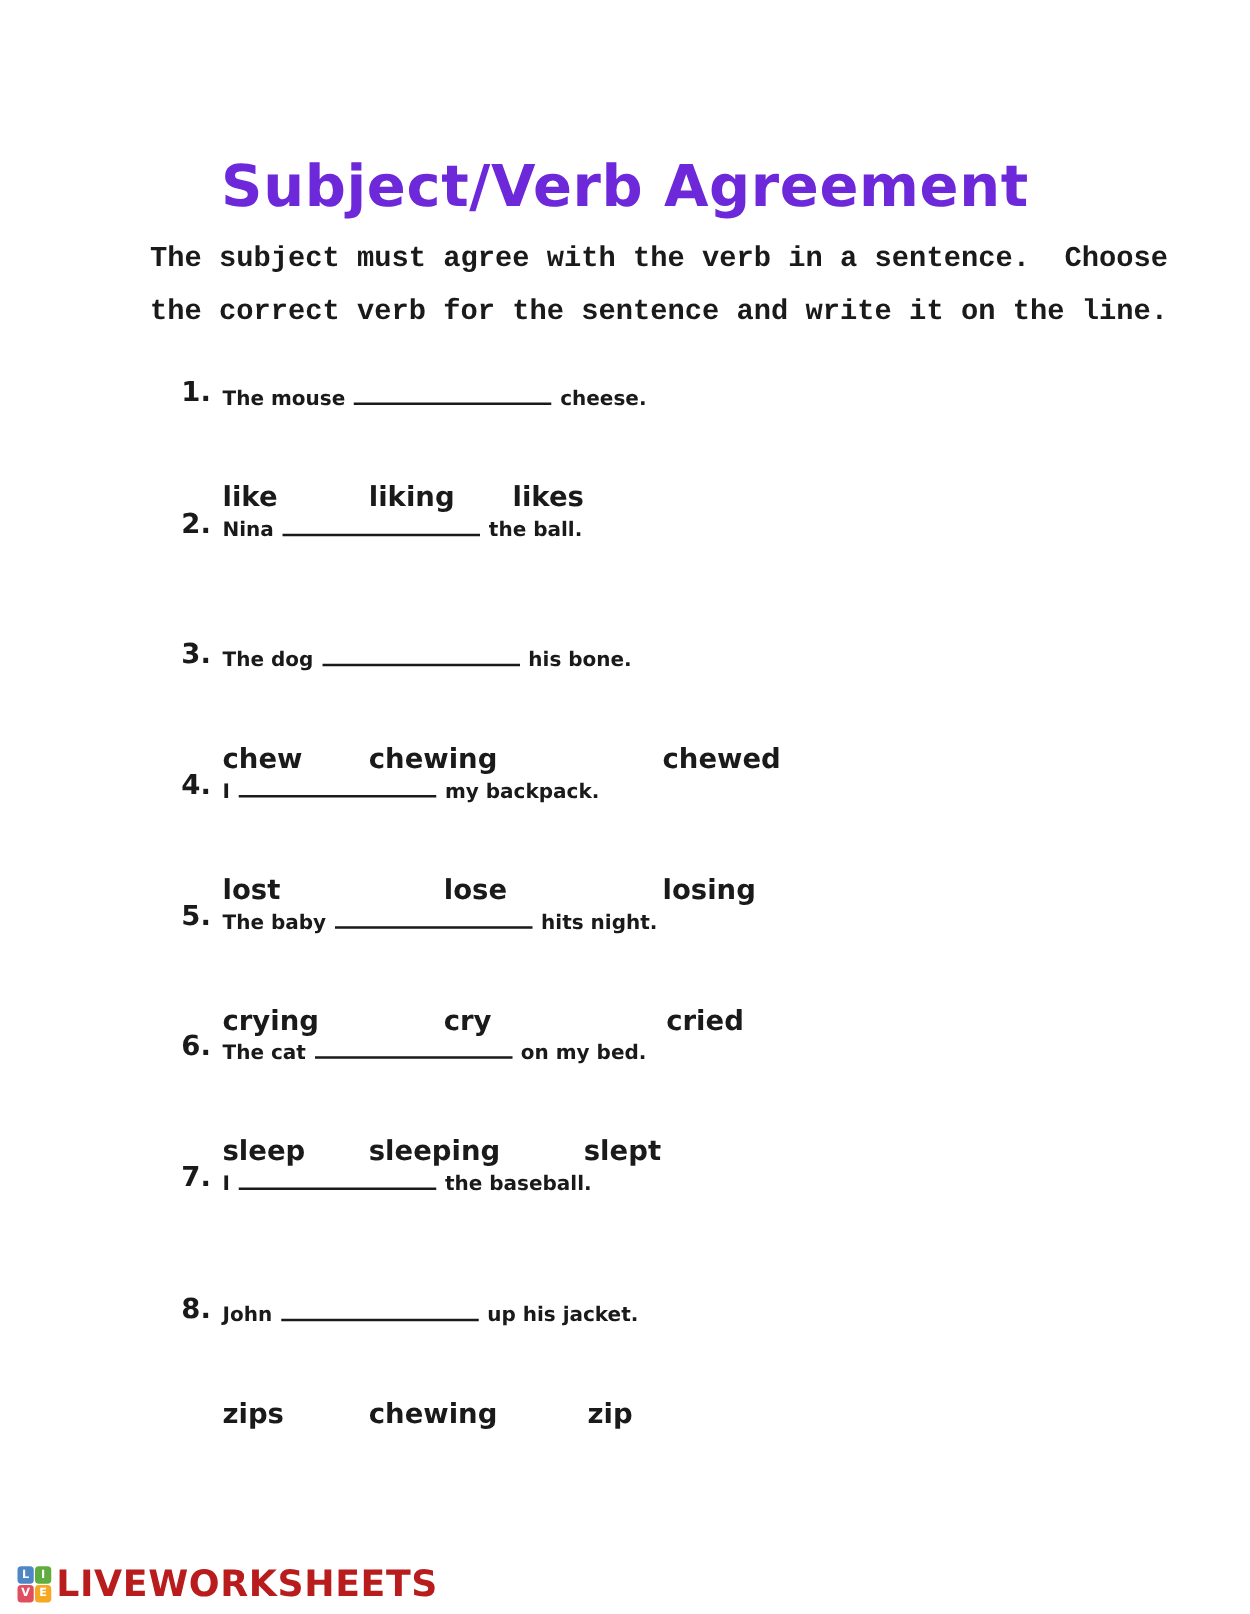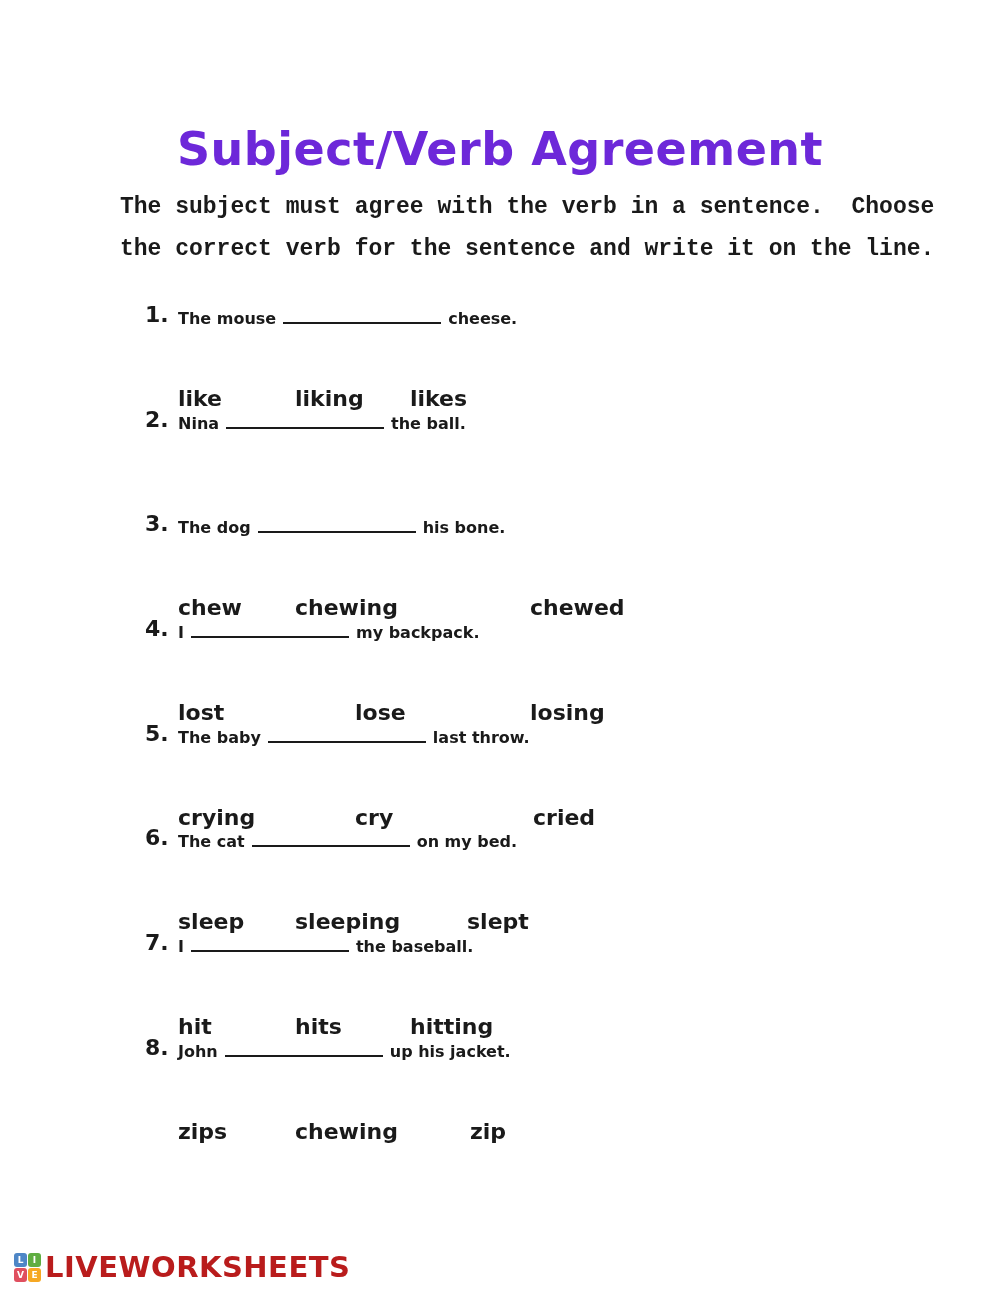--- a/index.html
+++ b/index.html
@@ -139,46 +139,41 @@
     <span class="sentence"><span>I</span><span class="blank"></span><span>my backpack.</span></span>
     <div class="opts">
       <span class="opt o0">lost</span>
       <span class="opt o1">lose</span>
       <span class="opt o2">losing</span>
     </div>
   </div>
 
   <div class="question" id="q4">
     <span class="qnum">5.</span>
-    <span class="sentence"><span>The baby</span><span class="blank"></span><span>last throw.</span></span>
+    <span class="sentence"><span>The baby</span><span class="blank"></span><span>hits night.</span></span>
     <div class="opts">
       <span class="opt o0">crying</span>
       <span class="opt o1">cry</span>
       <span class="opt o2">cried</span>
     </div>
   </div>
 
   <div class="question" id="q5">
     <span class="qnum">6.</span>
     <span class="sentence"><span>The cat</span><span class="blank"></span><span>on my bed.</span></span>
     <div class="opts">
       <span class="opt o0">sleep</span>
       <span class="opt o1">sleeping</span>
       <span class="opt o2">slept</span>
     </div>
   </div>
 
   <div class="question" id="q6">
     <span class="qnum">7.</span>
     <span class="sentence"><span>I</span><span class="blank"></span><span>the baseball.</span></span>
-    <div class="opts">
-      <span class="opt o0">hit</span>
-      <span class="opt o1">hits</span>
-      <span class="opt o2">hitting</span>
-    </div>
   </div>
 
   <div class="question" id="q7">
     <span class="qnum">8.</span>
     <span class="sentence"><span>John</span><span class="blank"></span><span>up his jacket.</span></span>
     <div class="opts">
       <span class="opt o0">zips</span>
       <span class="opt o1">chewing</span>
       <span class="opt o2">zip</span>
     </div>

